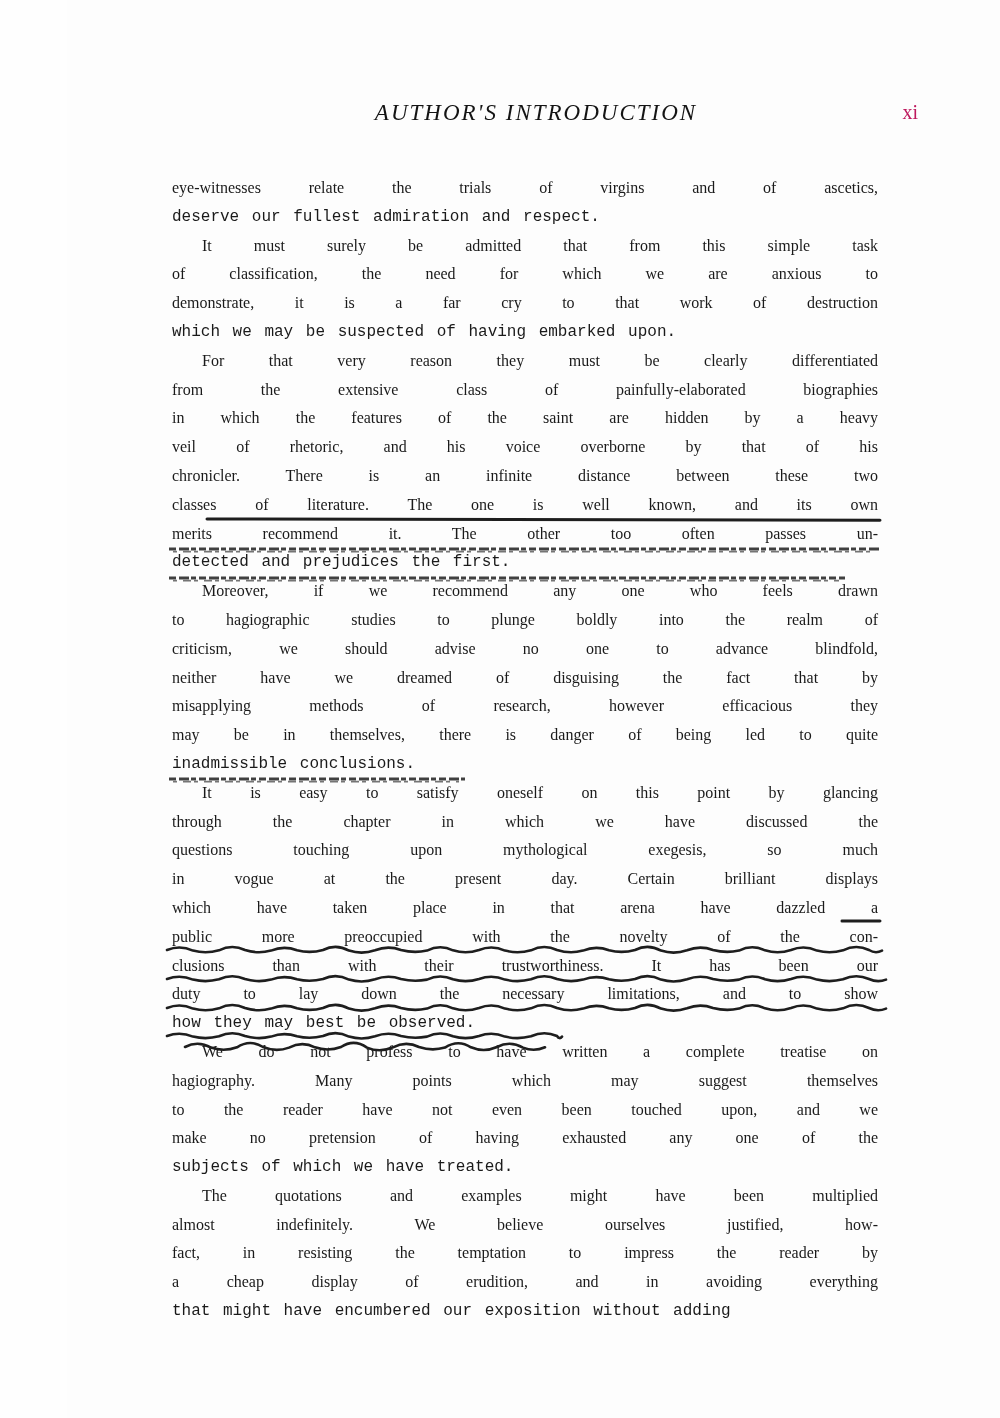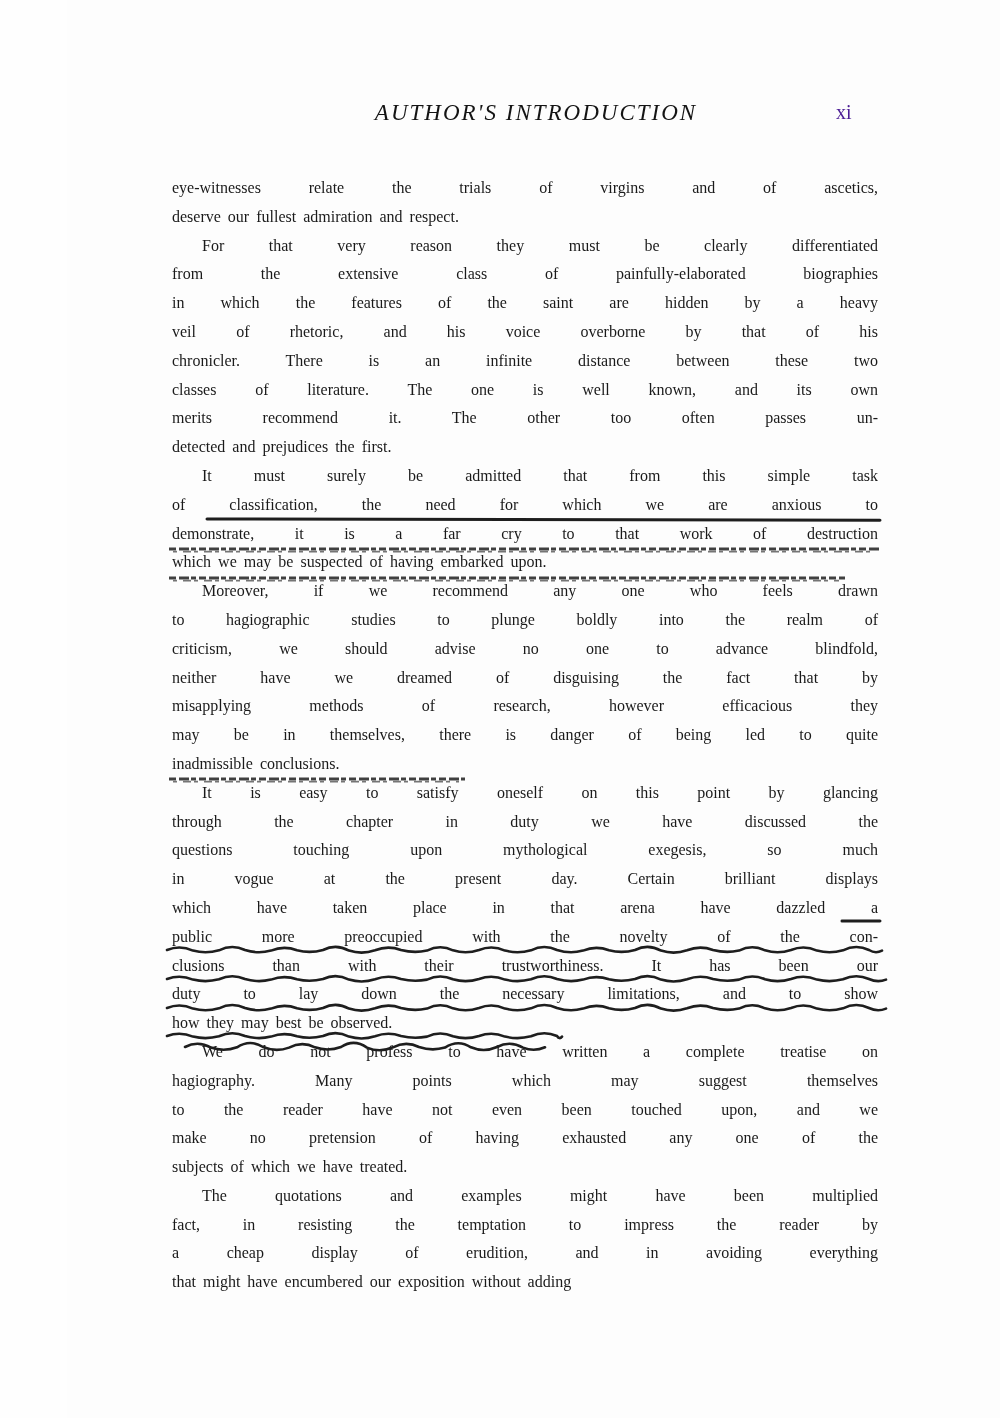--- a/index.html
+++ b/index.html
@@ -34,25 +34,25 @@
     transform: translateX(11px);
     font-style: italic;
     font-size: 23px;
     letter-spacing: 2px;
     color: #141414;
     white-space: nowrap;
   }
   #folio {
     position: absolute;
     top: 101px;
-    left: 836px;
+    left: 868px;
     width: 50px;
-    text-align: left;
+    text-align: right;
     font-size: 20px;
-    color: #4c1d95;
+    color: #be185d;
   }
   #text-block {
     position: absolute;
     left: 172px;
     top: 174px;
     width: 706px;
     color: #1a1a1a;
   }
   .line {
     font-size: 16px;
@@ -60,20 +60,21 @@
     height: 28.8px;
     white-space: nowrap;          
     text-align: justify;
     text-align-last: justify;
     text-justify: inter-word;
     word-spacing: 3px;
     white-space: normal;
   }
   .line.lastline {
     text-align-last: left;
+    font-family: Liberation Mono, monospace;
   }
   .line.indent {
     text-indent: 30px;
   }
   #marks-svg {
     position: absolute;
     left: 0; top: 0;
     pointer-events: none;
   }
 </style>
@@ -88,64 +89,65 @@
   </div>
 
   <div id="folio">xi</div>
 
   <div id="text-block">
       <div>
         <div class="line">eye-witnesses relate the trials of virgins and of ascetics,</div>
         <div class="line lastline">deserve our fullest admiration and respect.</div>
       </div>
       <div>
+        <div class="line indent">It must surely be admitted that from this simple task</div>
+        <div class="line">of classification, the need for which we are anxious to</div>
+        <div class="line">demonstrate, it is a far cry to that work of destruction</div>
+        <div class="line lastline">which we may be suspected of having embarked upon.</div>
+      </div>
+      <div>
         <div class="line indent">For that very reason they must be clearly differentiated</div>
         <div class="line">from the extensive class of painfully-elaborated biographies</div>
         <div class="line">in which the features of the saint are hidden by a heavy</div>
         <div class="line">veil of rhetoric, and his voice overborne by that of his</div>
         <div class="line">chronicler. There is an infinite distance between these two</div>
         <div class="line">classes of literature. The one is well known, and its own</div>
         <div class="line">merits recommend it. The other too often passes un-</div>
         <div class="line lastline">detected and prejudices the first.</div>
-      </div>
-      <div>
-        <div class="line indent">It must surely be admitted that from this simple task</div>
-        <div class="line">of classification, the need for which we are anxious to</div>
-        <div class="line">demonstrate, it is a far cry to that work of destruction</div>
-        <div class="line lastline">which we may be suspected of having embarked upon.</div>
       </div>
       <div>
         <div class="line indent">Moreover, if we recommend any one who feels drawn</div>
         <div class="line">to hagiographic studies to plunge boldly into the realm of</div>
         <div class="line">criticism, we should advise no one to advance blindfold,</div>
         <div class="line">neither have we dreamed of disguising the fact that by</div>
         <div class="line">misapplying methods of research, however efficacious they</div>
         <div class="line">may be in themselves, there is danger of being led to quite</div>
         <div class="line lastline">inadmissible conclusions.</div>
       </div>
       <div>
         <div class="line indent">It is easy to satisfy oneself on this point by glancing</div>
-        <div class="line">through the chapter in duty we have discussed the</div>
+        <div class="line">through the chapter in which we have discussed the</div>
         <div class="line">questions touching upon mythological exegesis, so much</div>
         <div class="line">in vogue at the present day. Certain brilliant displays</div>
         <div class="line">which have taken place in that arena have dazzled a</div>
         <div class="line">public more preoccupied with the novelty of the con-</div>
         <div class="line">clusions than with their trustworthiness. It has been our</div>
         <div class="line">duty to lay down the necessary limitations, and to show</div>
         <div class="line lastline">how they may best be observed.</div>
       </div>
       <div>
         <div class="line indent">We do not profess to have written a complete treatise on</div>
         <div class="line">hagiography. Many points which may suggest themselves</div>
         <div class="line">to the reader have not even been touched upon, and we</div>
         <div class="line">make no pretension of having exhausted any one of the</div>
         <div class="line lastline">subjects of which we have treated.</div>
       </div>
       <div>
         <div class="line indent">The quotations and examples might have been multiplied</div>
+        <div class="line">almost indefinitely. We believe ourselves justified, how-</div>
         <div class="line">fact, in resisting the temptation to impress the reader by</div>
         <div class="line">a cheap display of erudition, and in avoiding everything</div>
         <div class="line lastline">that might have encumbered our exposition without adding</div>
       </div>
     </div>
 
   <svg id="marks-svg" width="1000" height="1418">
       <path d="M 207 519 l 673 1.346" fill="none" stroke="#1e1e1e" stroke-width="3" stroke-linecap="round"></path>
       <path d="M 169 549 h 710" fill="none" stroke="#404040" stroke-width="3.2" stroke-dasharray="7 3 10 2 5 3" stroke-linecap="butt"></path>
       <path d="M 173 551.6 h 700" fill="none" stroke="#757575" stroke-width="1.6" stroke-dasharray="4 6 8 3" stroke-linecap="butt"></path>

